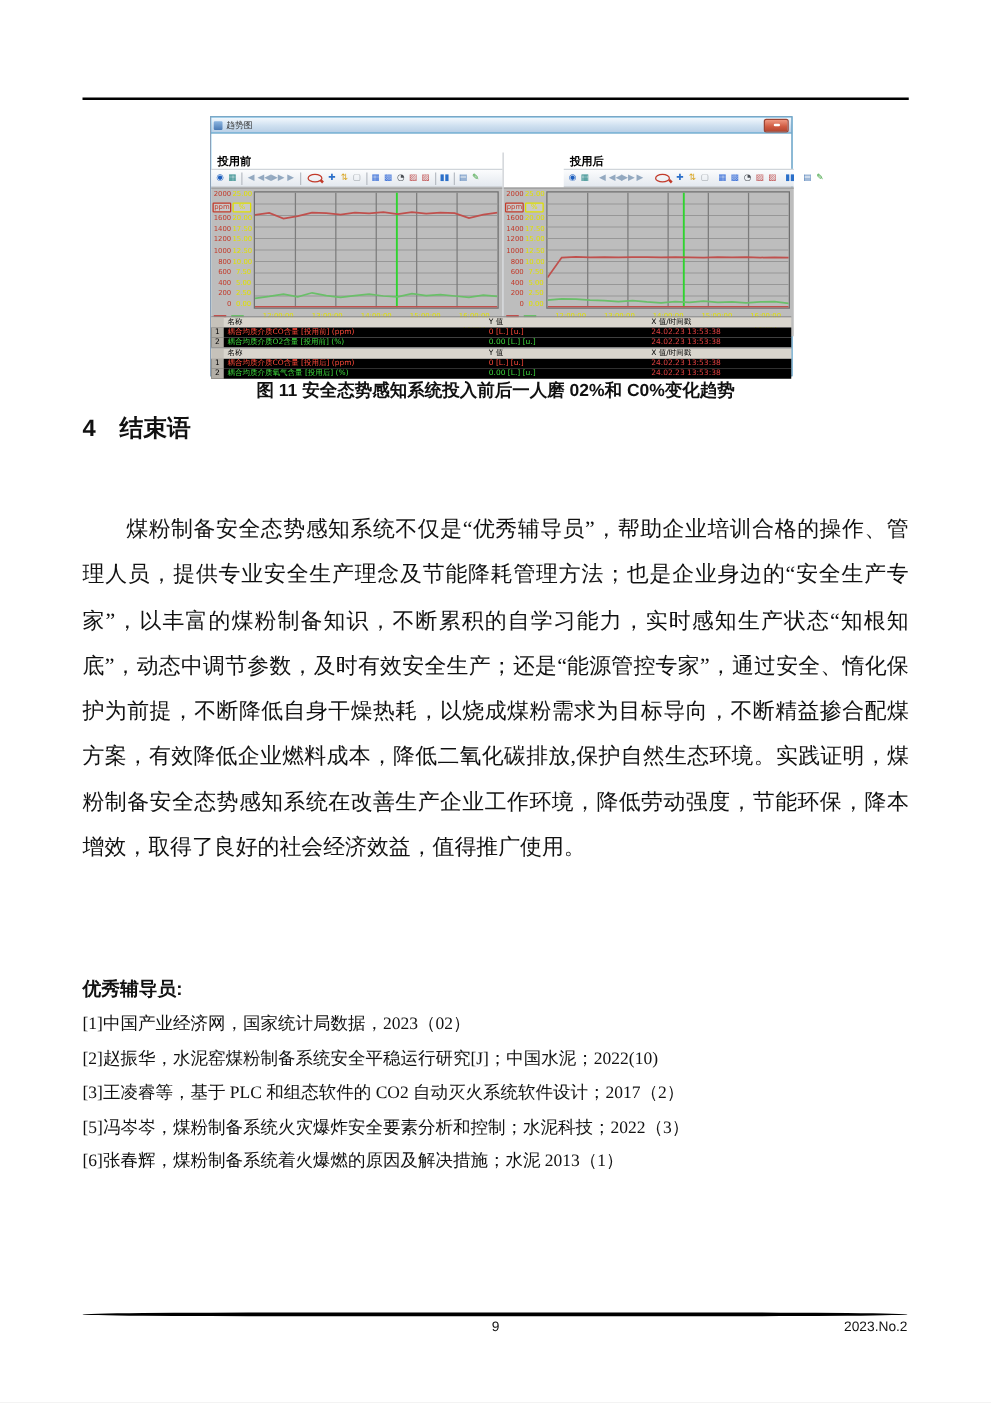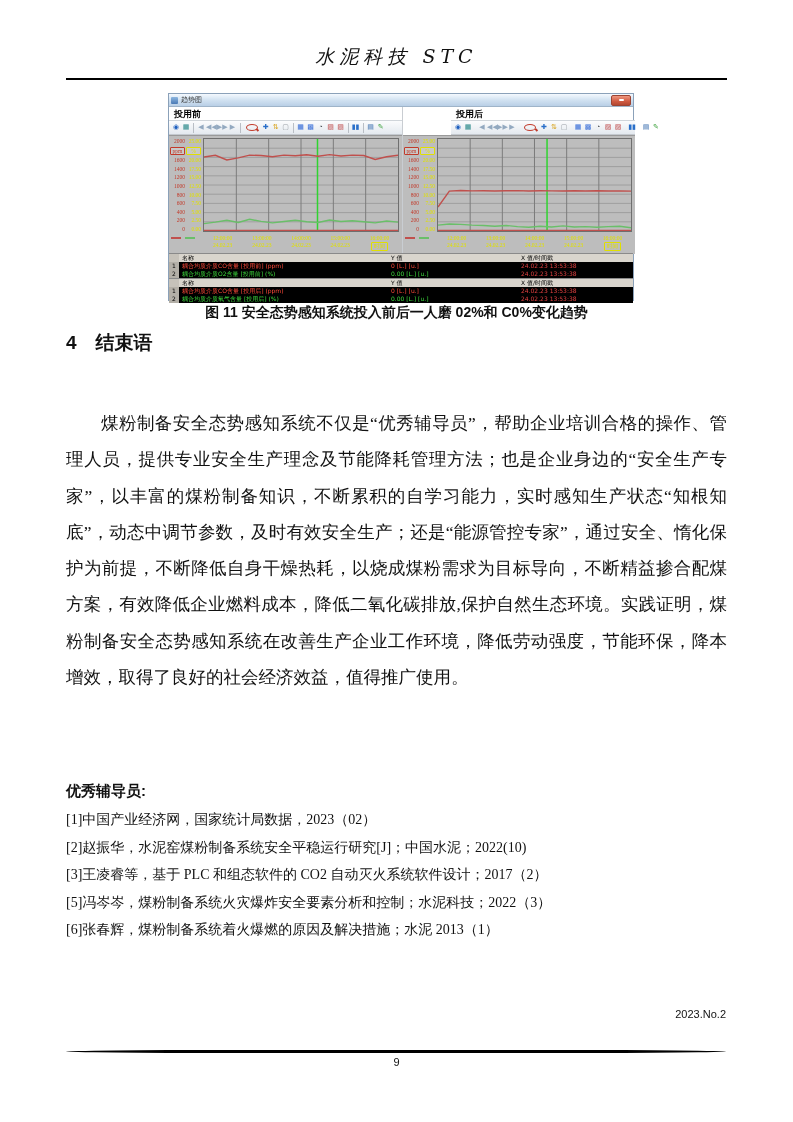--- a/index.html
+++ b/index.html
@@ -14,21 +14,21 @@
     border:1px solid #8ba1b9;background:#0ea5e9;font-family:"DejaVu Sans",sans-serif;box-sizing:border-box;}
   .titlebar{position:absolute;top:0;left:0;right:0;height:13px;
     background:linear-gradient(#f4f9fe,#cfe0f0 55%,#b9cfe6);border-bottom:1px solid #9fb4c9;
     display:flex;align-items:center;padding:0 2px;box-sizing:border-box;}
   .win-icon{width:7px;height:7px;background:linear-gradient(#8db6e0,#4a7ab5);margin-right:3px;border-radius:1px;}
   .win-title{font-size:7px;color:#333;flex:1;}
   .close-btn{width:18px;height:9px;background:linear-gradient(#ef9780,#cf5a41 60%,#b44832);
     border:1px solid #9c4433;border-radius:2px;display:flex;align-items:center;justify-content:center;}
   .close-glyph{width:5px;height:2px;background:#fff;border-radius:1px;}
   .win-body{position:absolute;top:13px;left:0;right:0;bottom:0;background:#fff;}
-  .panel{position:absolute;top:0;width:233px;height:177px;box-sizing:border-box;font-family:Liberation Serif, serif;}
+  .panel{position:absolute;top:15px;width:233px;height:177px;box-sizing:border-box;}
   .panel.left{left:0;}
   .panel.right{left:233px;border-left:1px solid #c9cdd2;padding-left:48px;}
   .panel-label{height:13px;font-size:9px;font-weight:bold;color:#000;padding:1px 0 0 5px;box-sizing:border-box;}
   .toolbar{height:15px;background:linear-gradient(#fbfcfd,#e4e9ef);border-top:1px solid #d0d5da;
     border-bottom:1px solid #c4c9cf;display:flex;align-items:center;padding:0 2px;box-sizing:border-box;}
   .tb-icon{font-size:7px;line-height:11px;min-width:10px;text-align:center;cursor:default;}
   .tb-sep{width:1px;height:10px;background:#b9bec5;margin:0 2px;}
   .magnifier{width:5px;height:5px;border:1.5px solid #c23a2a;border-radius:50%;position:relative;margin:0 3px;}
   .magnifier::after{content:"";position:absolute;width:3px;height:1.6px;background:#c23a2a;
     right:-2.5px;bottom:-1px;transform:rotate(45deg);}
@@ -69,29 +69,28 @@
   .body-paragraph{position:absolute;top:362px;left:66px;width:661px;
     font-size:17.5px;line-height:36.3px;text-align:justify;text-indent:2em;margin-top:43px;}
   .refs-title{position:absolute;top:782px;left:66px;
     font-family:"Liberation Sans",sans-serif;font-size:15px;font-weight:bold;}
   .refs-list{position:absolute;top:806px;left:66px;width:650px;font-size:14px;line-height:27.5px;}
   
   .footer-rule{position:absolute;top:1050px;left:66px;right:67px;height:3px;background:#000;
     border-radius:50%/100%;}
   .footer-page-number{position:absolute;top:1056px;left:0;right:0;text-align:center;
     font-family:"Liberation Sans",sans-serif;font-size:11px;}
-  .footer-issue{position:absolute;top:1008px;right:67px;
+  .footer-issue{position:absolute;top:1056px;right:67px;
     font-family:"Liberation Sans",sans-serif;font-size:11px;margin-left:48px;}
 </style>
 </head>
 <body>
 
 <div class="page">
 
-  <div class="header-title">水泥科技 STC</div>
   <div class="header-rule"></div>
 
   <div class="fig-window">
     <div class="titlebar">
       <span class="win-icon"></span>
       <span class="win-title">趋势图</span>
       <span class="close-btn">
           <span class="close-glyph"></span>
         </span>
     </div>

